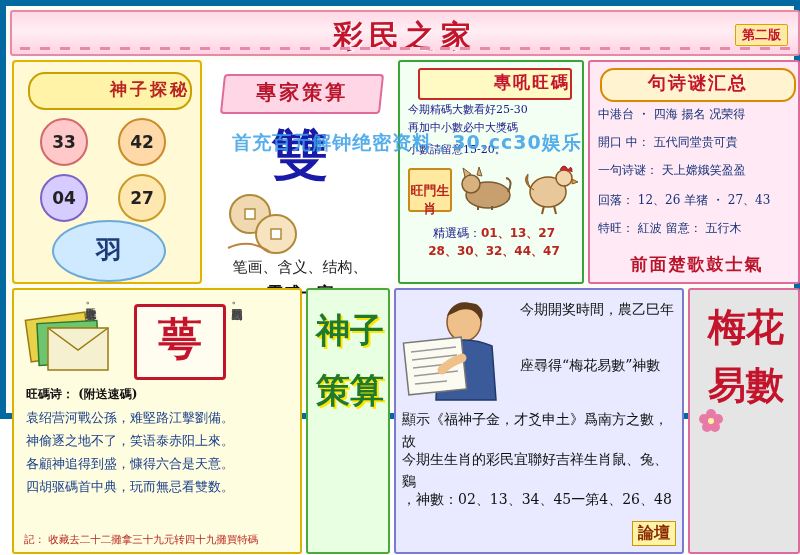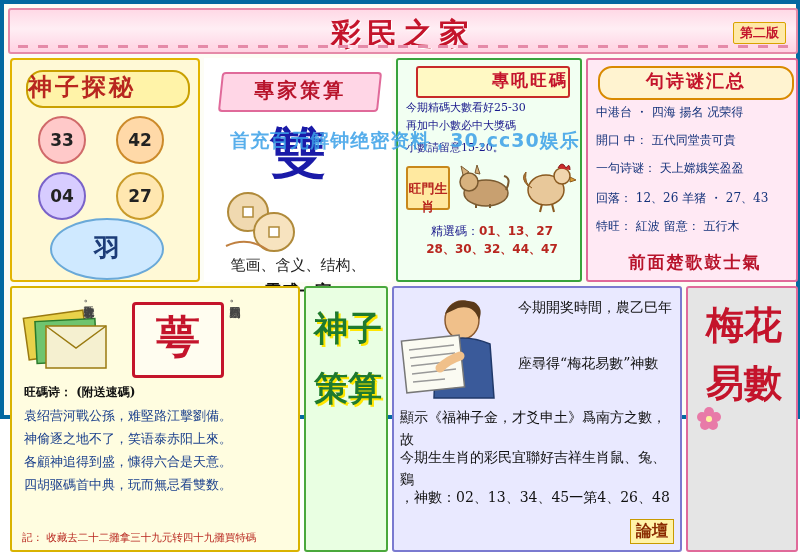--- a/index.html
+++ b/index.html
@@ -7,21 +7,21 @@
     width:800px;height:555px;
     background:#fff;
     font-family:"DejaVu Sans","Liberation Sans",sans-serif;
     overflow:hidden;
   }
   .page{
     position:relative;
     width:800px;height:419px;
     background:#fdfdf5;
     box-sizing:border-box;
-    border:4px solid #0369a1;
+    border:6px solid #0369a1;
   }
   
   .header{
     position:absolute;left:4px;top:4px;width:790px;height:46px;
     background:linear-gradient(180deg,#ffd9e6 0%,#ffeef4 45%,#ffd2e2 100%);
     border:2px solid #e58aa8;
     border-radius:3px;
   }
   .header .title{
     position:absolute;left:0;top:4px;width:100%;
@@ -45,22 +45,22 @@
   
   .p1{
     left:6px;top:54px;width:190px;height:224px;
     background:#fff9d6;border:2px solid #e2b400;border-radius:4px;
   }
   .p1 .band{
     position:absolute;left:14px;top:10px;width:160px;height:34px;
     background:#fff3a8;border:2px solid #c9a000;border-radius:17px;
   }
   .p1 .band span{
-    display:block;line-height:30px;text-align:left;
-    font-size:24px;font-weight:bold;color:#b8261f;letter-spacing:3px;
+    display:block;line-height:30px;text-align:right;
+    font-size:17px;font-weight:bold;color:#b8261f;letter-spacing:3px;
     font-family:"DejaVu Serif","Liberation Serif",serif;
   }
   .ball{
     position:absolute;width:44px;height:44px;border-radius:50%;
     border:2px solid #555;
     display:flex;align-items:center;justify-content:center;
     font-size:17px;font-weight:bold;color:#222;
     font-family:"DejaVu Sans","Liberation Sans",sans-serif;
   }
   .b1{left:26px;top:56px;background:#ffc9c9;border-color:#d06a6a;}

